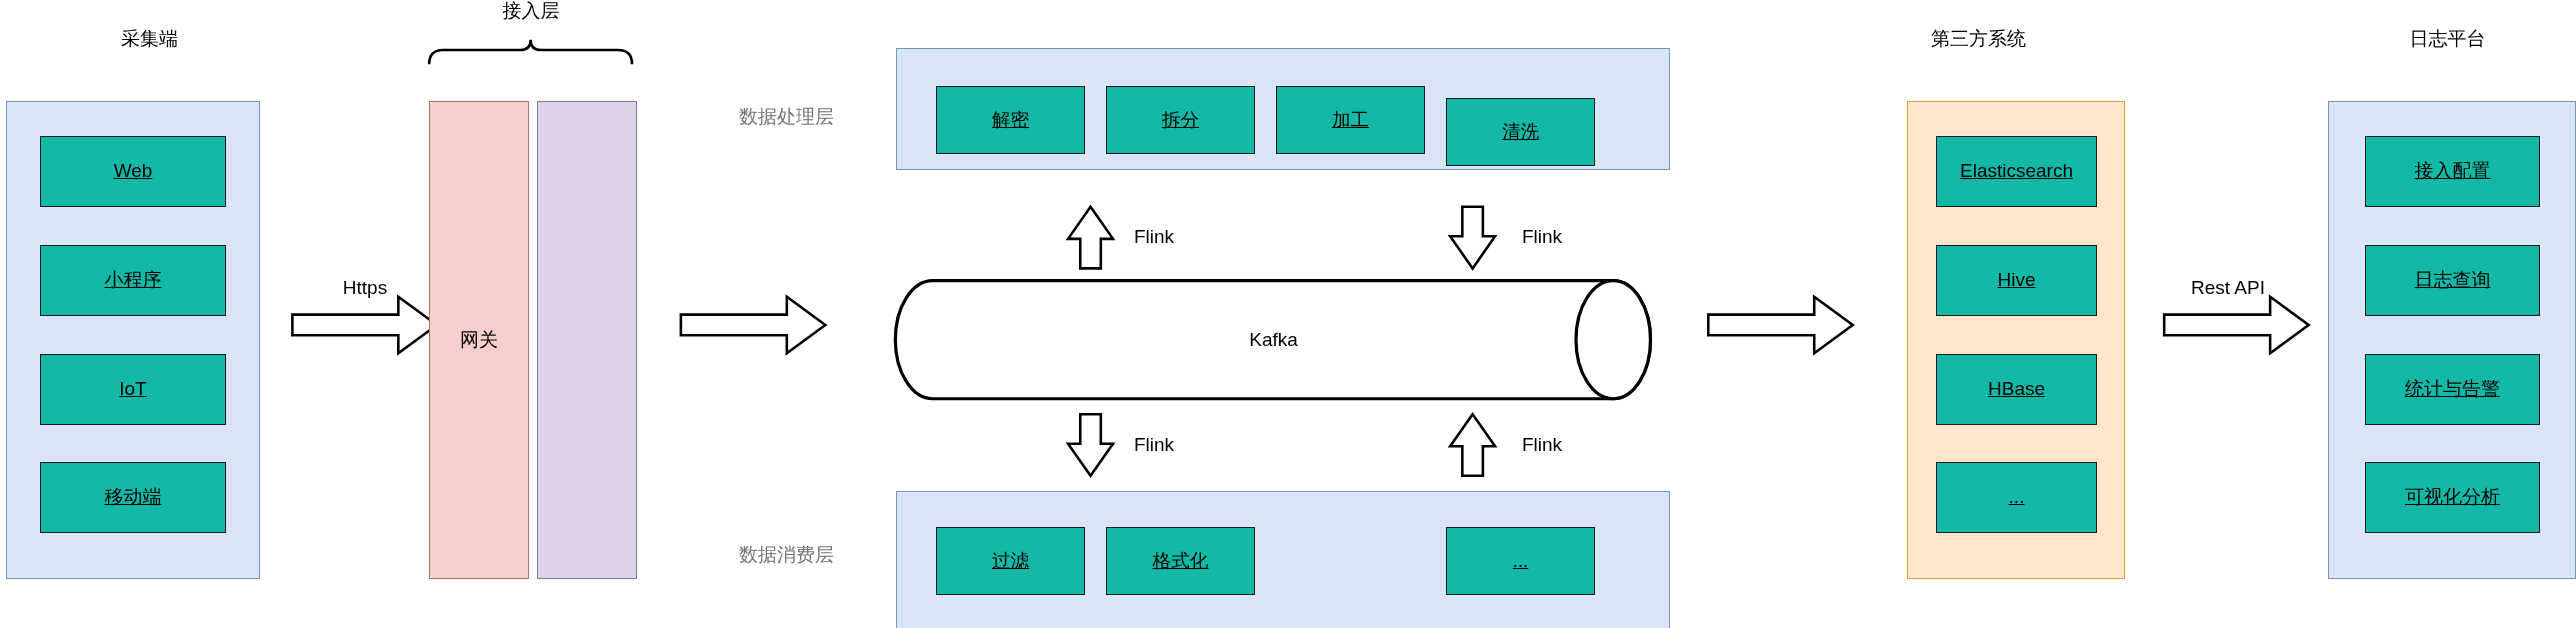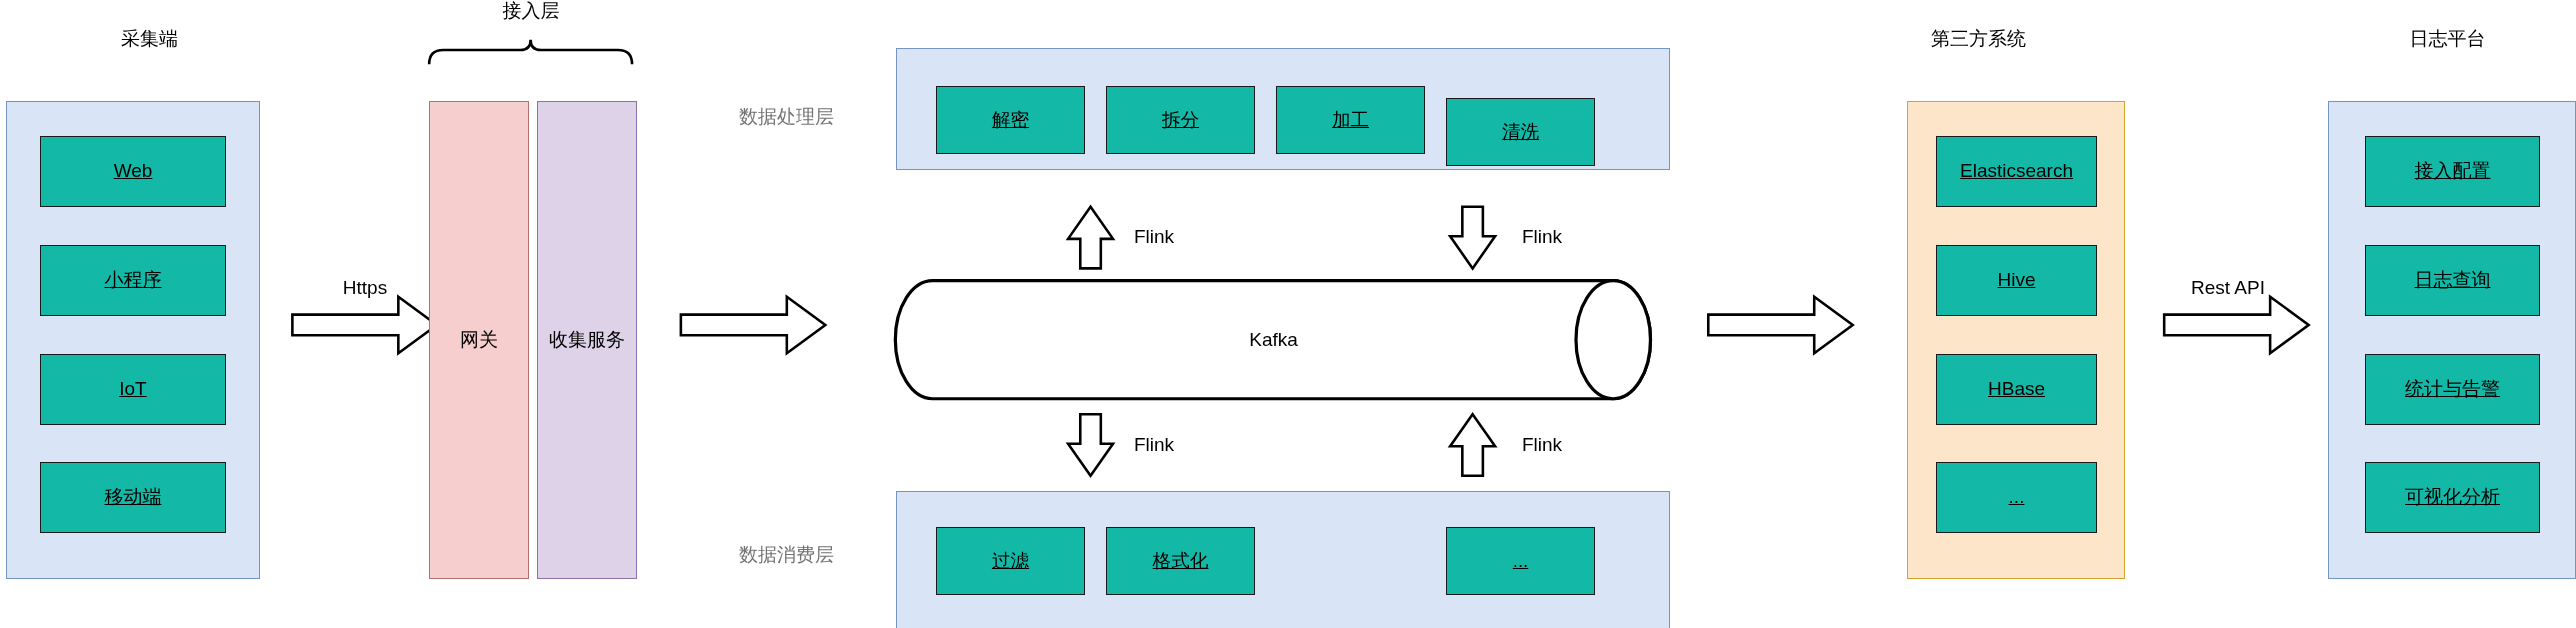--- a/index.html
+++ b/index.html
@@ -82,21 +82,20 @@
   <div class="node" style="left:40px;top:462px;width:186px;height:71px;">移动端</div>
 
   <div class="edgelabel" style="left:307px;top:277px;width:116px;text-align:center;">Https</div>
 
   <div class="caption" style="left:473px;top:0px;width:116px;">接入层</div>
 
   <div class="panel panel-pink" style="left:429px;top:101px;width:100px;height:478px;"></div>
   <div class="bandlabel" style="left:429px;top:101px;width:100px;height:478px;">网关</div>
 
   <div class="panel panel-purple" style="left:537px;top:101px;width:100px;height:478px;"></div>
-  <div class="bandlabel" style="left:547px;top:101px;width:80px;height:478px;">收集服务</div>
 
   <div class="sidelabel" style="left:739px;top:105px;">数据处理层</div>
 
   <div class="panel panel-blue" style="left:896px;top:48px;width:774px;height:122px;"></div>
 
   <div class="node small" style="left:936px;top:86px;width:149px;height:68px;">解密</div>
   <div class="node small" style="left:1106px;top:86px;width:149px;height:68px;">拆分</div>
   <div class="node small" style="left:1276px;top:86px;width:149px;height:68px;">加工</div>
   <div class="node small" style="left:1446px;top:98px;width:149px;height:68px;">清洗</div>
 

